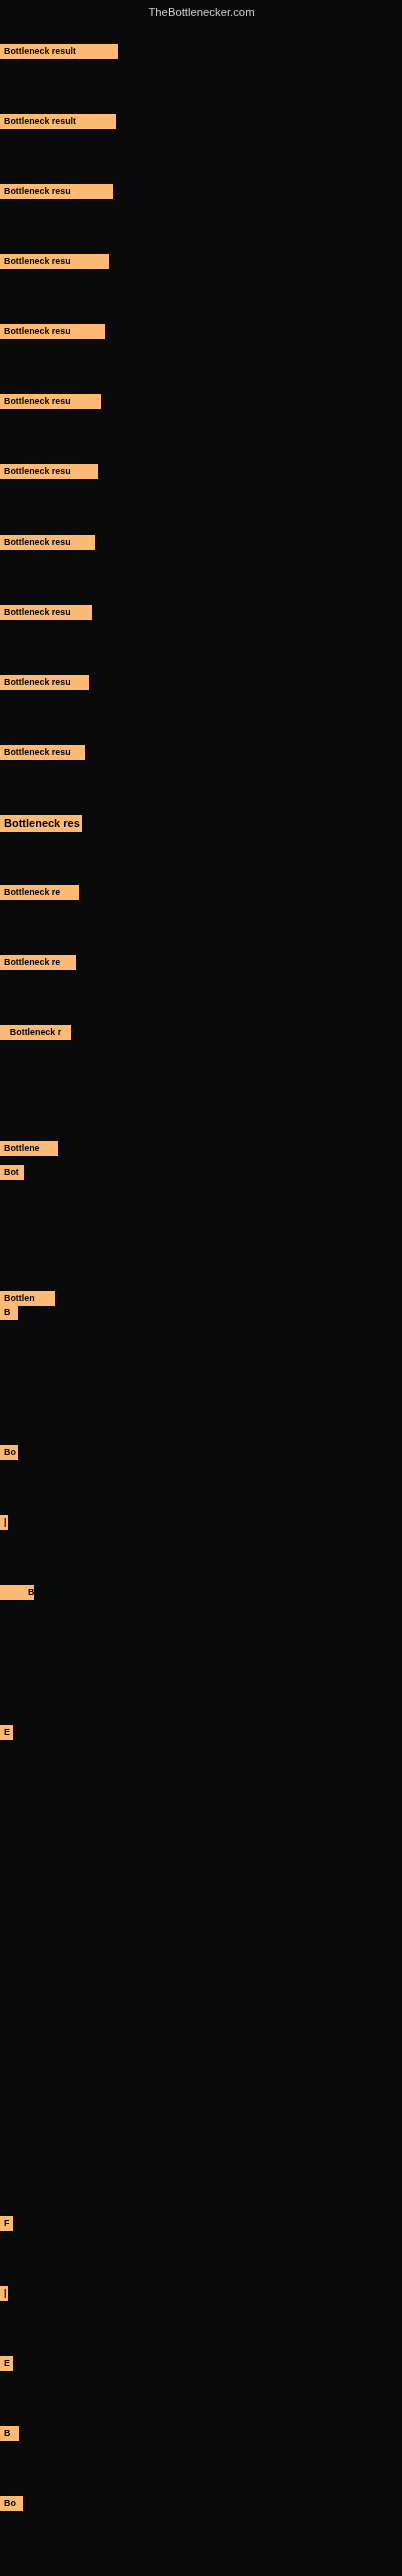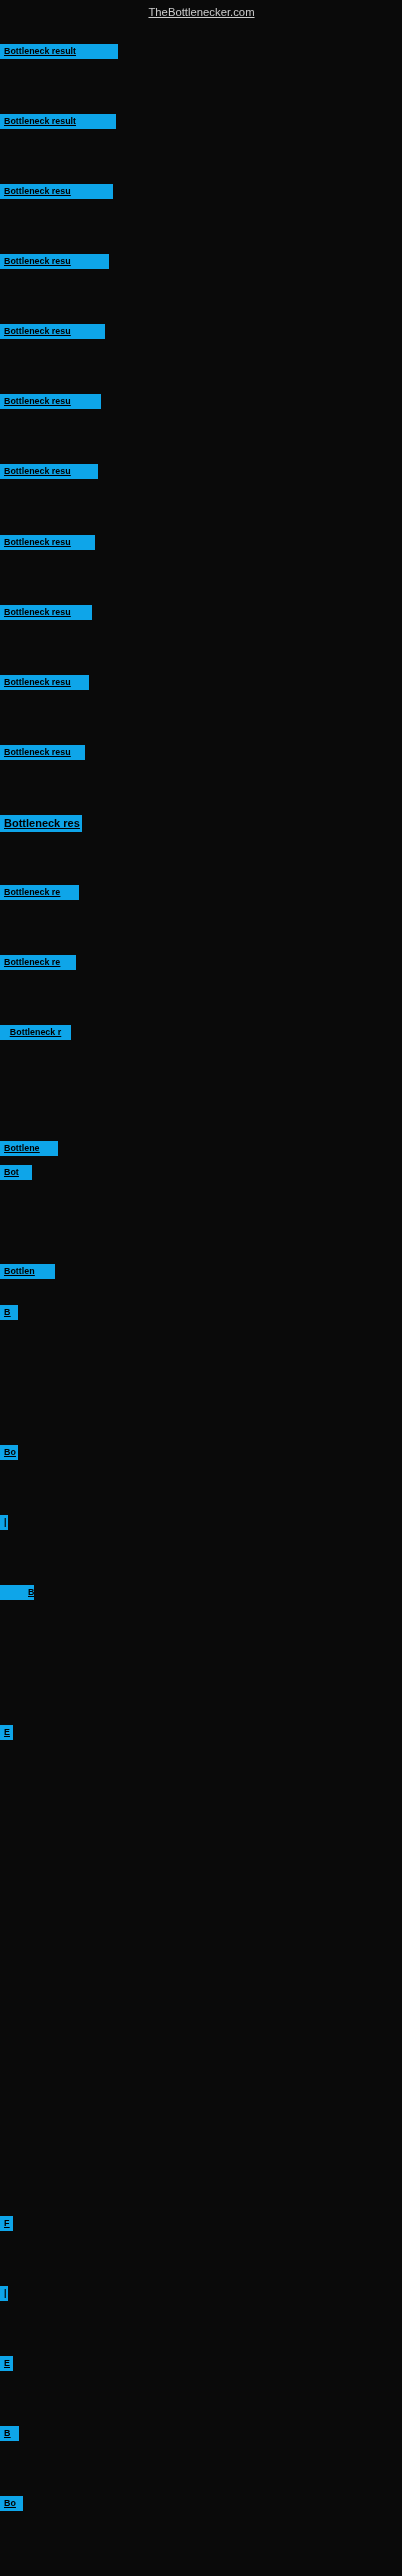--- a/index.html
+++ b/index.html
@@ -1,15 +1,15 @@
 <!DOCTYPE html>
 <html style="font-size:13px"><head>
   <meta charset="utf-8">
   <style>
-    * { margin: 0; padding: 0; box-sizing: border-box; text-decoration: underline; }
+    * { margin: 0; padding: 0; box-sizing: border-box; }
     body {
       background-color: #0a0a0a;
       width: 403px;
       min-height: 2576px;
       font-family: Arial, sans-serif;
       position: relative;
     }
     .site-title {
       text-align: center;
       color: #cccccc;
@@ -17,21 +17,21 @@
       padding: 6.4px 0;
       width: 100%;
     }
     .bar-row {
       position: absolute;
       left: 0;
       display: flex;
       align-items: center;
     }
     .bar-label {
-      background-color: #0ea5e9;
+      background-color: #fdba74;
       color: #000;
       font-size: 8.9px;
       font-weight: bold;
       padding: 2.4px 4px;
       white-space: nowrap;
       overflow: hidden;
     }
   </style>
 </head>
 <body>
@@ -81,23 +81,23 @@
     <div class="bar-row" style="top: 955px;">
       <div class="bar-label" style="width: 76px; font-size: 8.9px;">Bottleneck re</div>
     </div>
     <div class="bar-row" style="top: 1025px;">
       <div class="bar-label" style="width: 71px; font-size: 8.9px; text-align: center;">Bottleneck r</div>
     </div>
     <div class="bar-row" style="top: 1141px;">
       <div class="bar-label" style="width: 58px; font-size: 8.9px;">Bottlene</div>
     </div>
     <div class="bar-row" style="top: 1165px;">
-      <div class="bar-label" style="width: 32px; font-size: 8.9px;">Bot</div>
+      <div class="bar-label" style="width: 24px; font-size: 8.9px;">Bot</div>
     </div>
-    <div class="bar-row" style="top: 1264px; border-radius: 7px;">
+    <div class="bar-row" style="top: 1291px; border-radius: 7px;">
       <div class="bar-label" style="width: 55px; font-size: 8.9px;">Bottlen</div>
     </div>
     <div class="bar-row" style="top: 1305px;">
       <div class="bar-label" style="width: 17.7px; font-size: 8.9px;">B</div>
     </div>
     <div class="bar-row" style="top: 1445px;">
       <div class="bar-label" style="width: 17.7px; font-size: 8.9px;">Bo</div>
     </div>
     <div class="bar-row" style="top: 1515px;">
       <div class="bar-label" style="width: 8px; font-size: 8.9px;">|</div>

